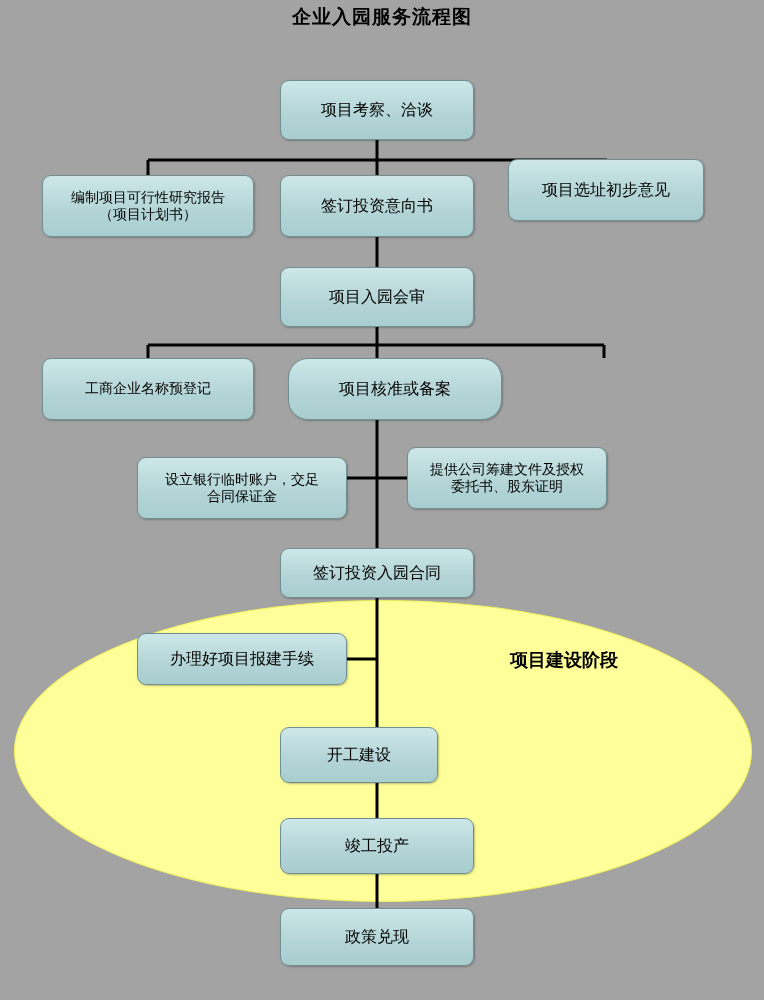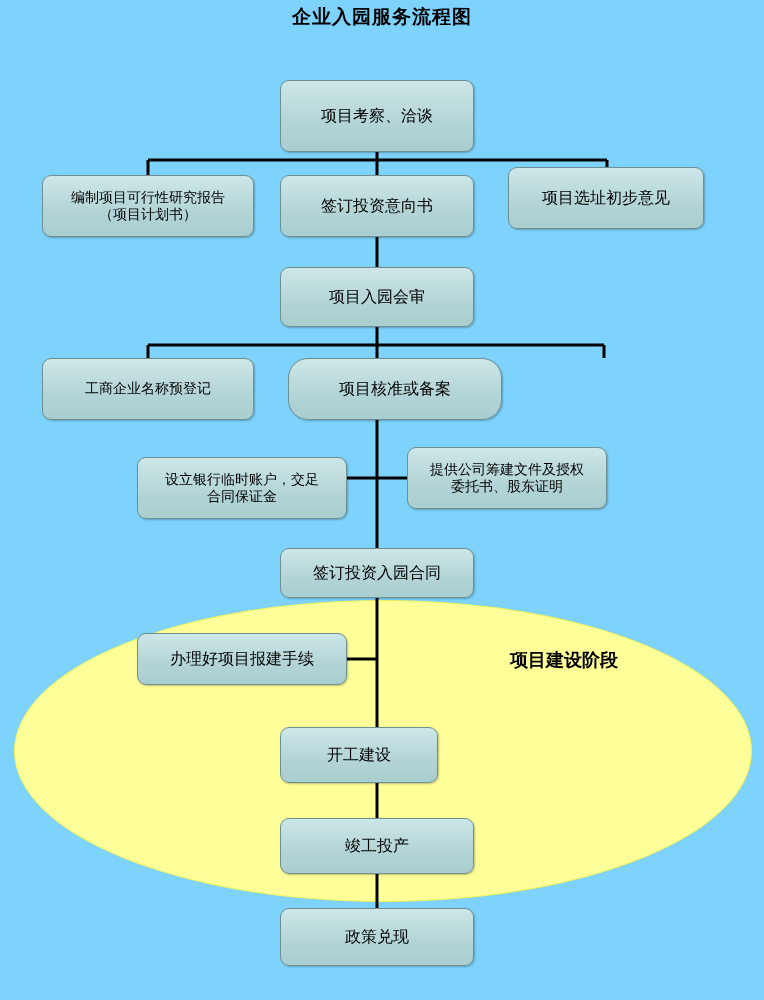--- a/index.html
+++ b/index.html
@@ -8,21 +8,21 @@
     background: #ffffff;
   }
   body {
     font-family: "Liberation Sans", sans-serif;
   }
   #page {
     position: relative;
     width: 764px;
     height: 1000px;
     overflow: hidden;
-    background: #7dd3fc;
+    background: #a3a3a3;
   }
   #title {
     position: absolute;
     top: 4px;
     left: 0;
     width: 764px;
     text-align: center;
     font-size: 19px;
     font-weight: bold;
     color: #000000;
@@ -110,34 +110,34 @@
 
       <line x1="377" y1="597" x2="377" y2="727"></line>
       <line x1="345" y1="659" x2="377" y2="659"></line>
 
       <line x1="377" y1="783" x2="377" y2="818"></line>
 
       <line x1="377" y1="873" x2="377" y2="908"></line>
     </g>
   </svg>
 
-  <div class="node" style="left:280px; top:80px; width:194px; height:72px;">
+  <div class="node" style="left:280px; top:80px; width:194px; height:60px;">
     <span class="txt">项目考察、洽谈</span>
   </div>
 
   <div class="node small" style="left:42px; top:175px; width:212px; height:62px;">
     <span class="txt">编制项目可行性研究报告
 （项目计划书）</span>
   </div>
 
   <div class="node" style="left:280px; top:175px; width:194px; height:62px;">
     <span class="txt">签订投资意向书</span>
   </div>
 
-  <div class="node" style="left:508px; top:167px; width:196px; height:62px;">
+  <div class="node" style="left:508px; top:159px; width:196px; height:62px;">
     <span class="txt">项目选址初步意见</span>
   </div>
 
   <div class="node" style="left:280px; top:267px; width:194px; height:60px;">
     <span class="txt">项目入园会审</span>
   </div>
 
   <div class="node small" style="left:42px; top:358px; width:212px; height:62px;">
     <span class="txt">工商企业名称预登记</span>
   </div>

